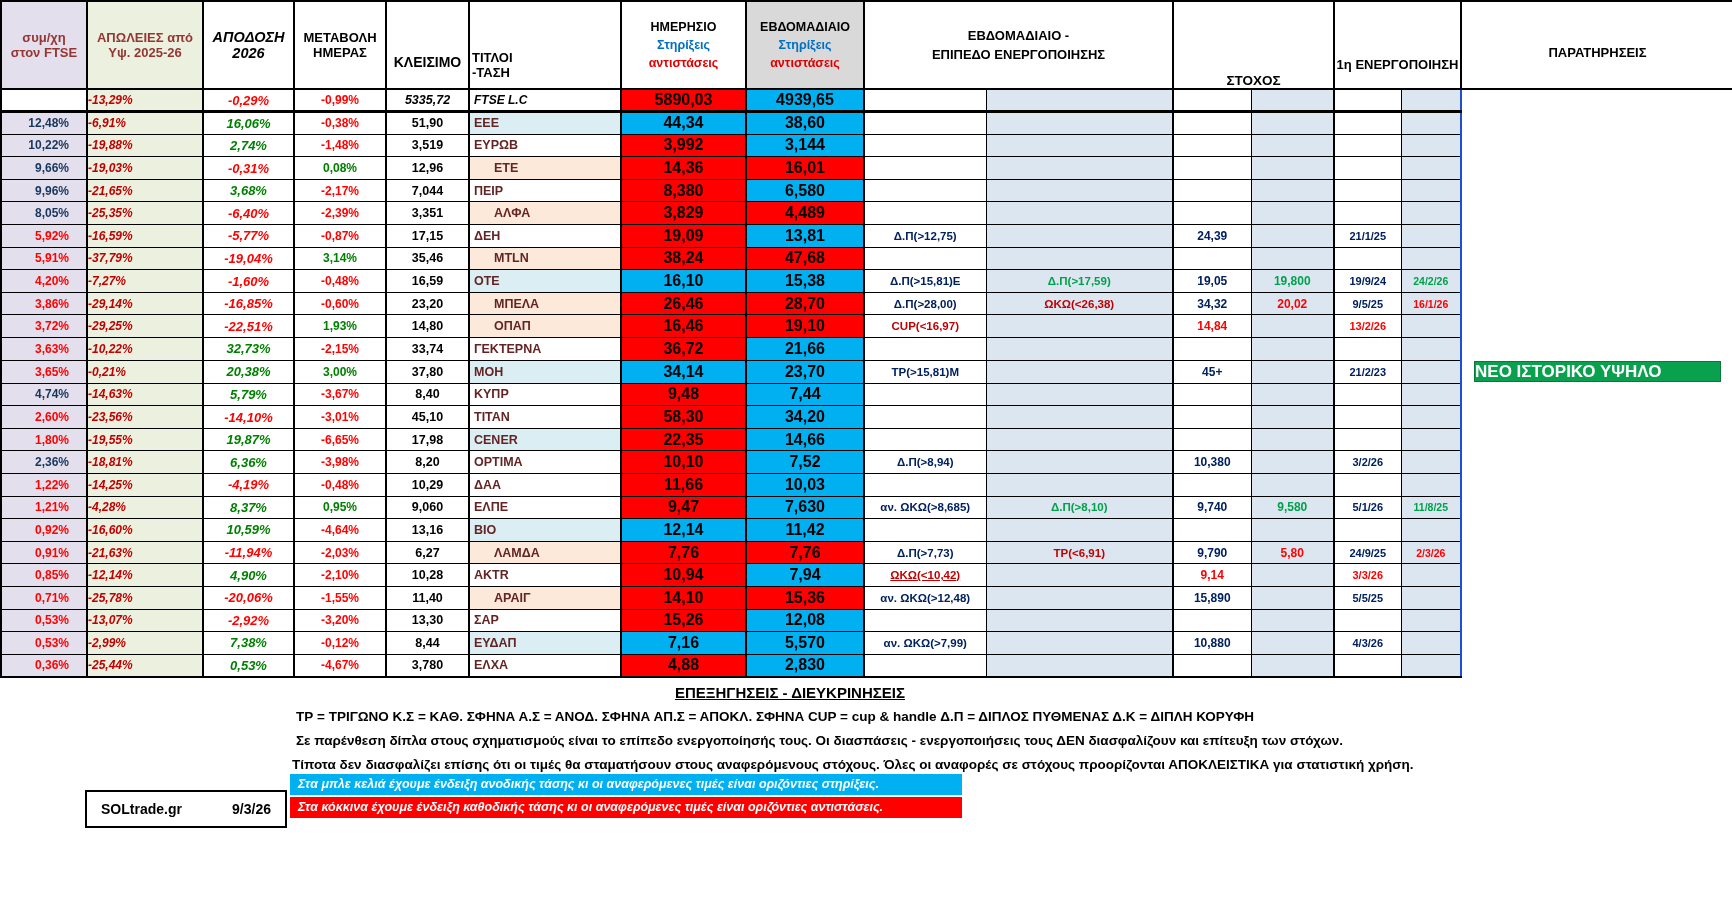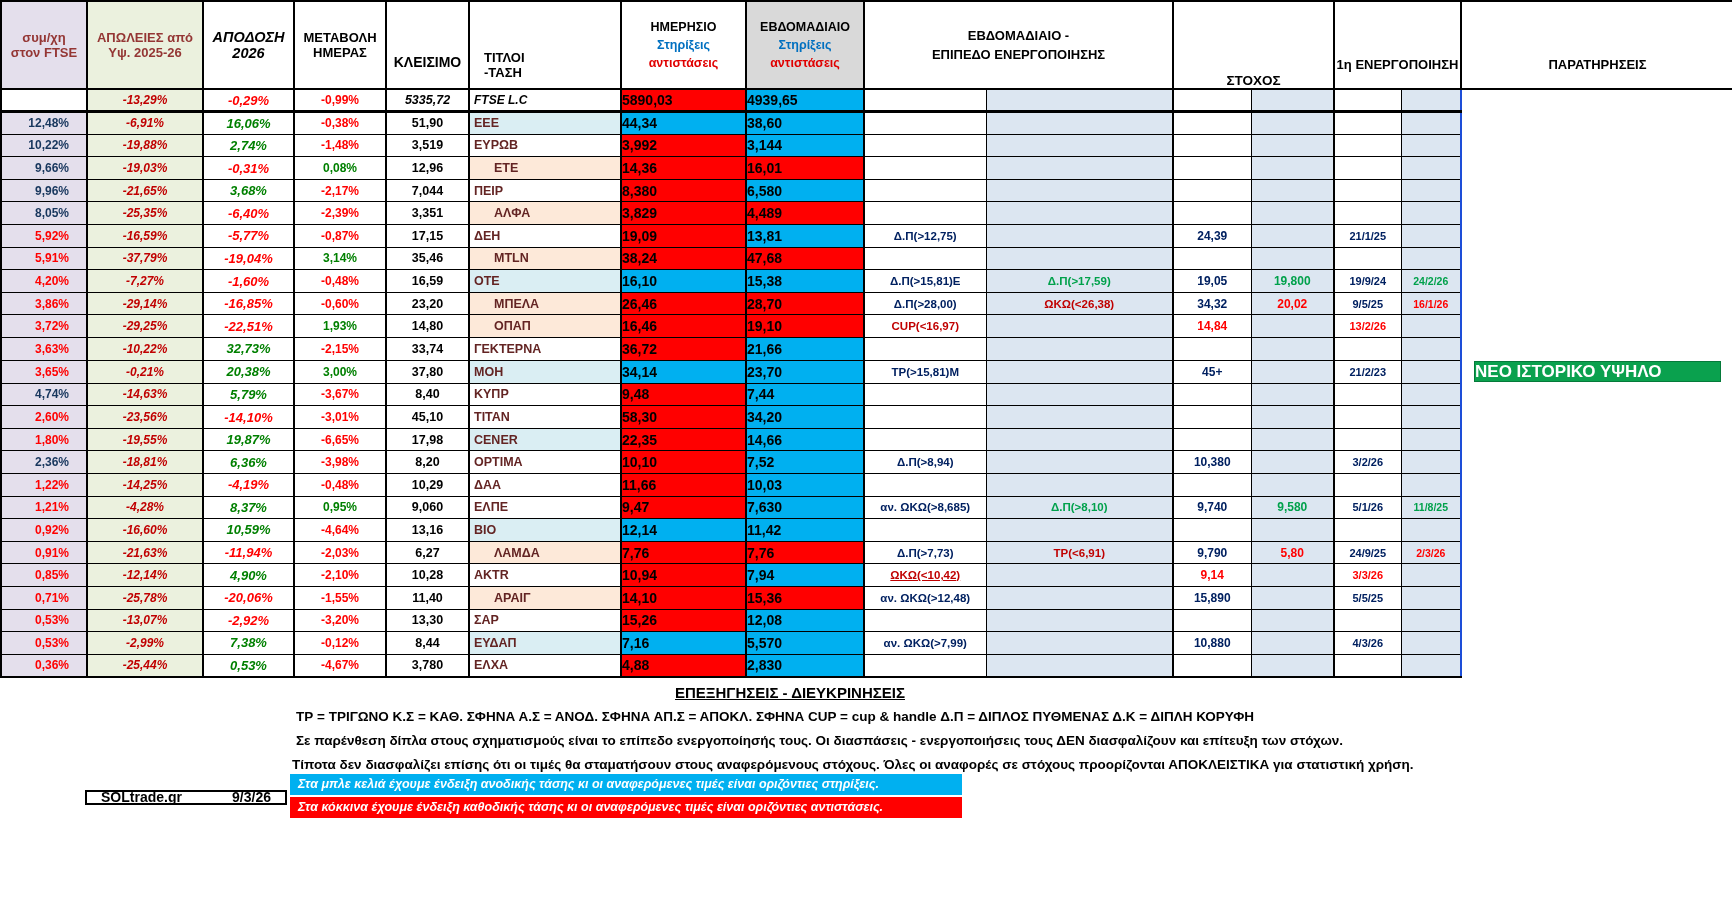--- a/index.html
+++ b/index.html
@@ -13,37 +13,37 @@
   tbody tr{height:22.6px;}
   th{font-weight:bold;border-top:2px solid #000;border-bottom:2px solid #000;text-align:center;}
   
   .bl2{border-left-width:2px !important;border-left-style:solid;border-left-color:#000;}
   
   .hA{background:#E4DFEC;color:#943634;font-size:13px;}
   .hB{background:#EBF1DE;color:#943634;font-size:13px;}
   .hC{font-style:italic;font-size:14.5px;}
   .hD{font-size:13px;}
   .hE{font-size:14px;vertical-align:bottom;padding-bottom:18px;}
-  .hF{font-size:13px;vertical-align:bottom;padding-bottom:8px;text-align:left;padding-left:14px;}
+  .hF{font-size:13px;vertical-align:bottom;padding-bottom:8px;text-align:left;padding-left:2px;}
   .hG{font-size:12.5px;line-height:1.45;}
   .hH{background:#D9D9D9;font-size:12.5px;line-height:1.45;}
   .hFORM{font-size:13px;line-height:1.5;}
   .hK{font-size:13.5px;vertical-align:bottom;}
   .hM{font-size:13px;vertical-align:bottom;padding-bottom:16px;}
-  .hO{font-size:13px;vertical-align:bottom;padding-bottom:16px;border-right:none;}
+  .hO{font-size:13px;vertical-align:bottom;padding-bottom:28px;border-right:none;}
   .sup-blue{color:#0070C0;}
   .sup-red{color:#E00000;}
   
   .cA{background:#E4DFEC;text-align:right;padding-right:17px;font-weight:bold;font-size:12px;}
-  .cB{background:#EBF1DE;text-align:center;font-weight:bold;font-style:italic;font-size:12px;color:#C00000;}
+  .cB{background:#EBF1DE;font-weight:bold;font-style:italic;font-size:12px;color:#C00000;}
   .cC{text-align:center;font-weight:bold;font-style:italic;font-size:13px;}
   .cD{text-align:center;font-weight:bold;font-size:12px;}
   .cE{text-align:center;font-weight:bold;font-size:12.5px;color:#000;}
   .cF{text-align:left;padding-left:4px;font-weight:bold;font-size:12.5px;color:#632423;}
-  .cG,.cH{text-align:left;font-weight:bold;font-size:14px;color:#000;margin-top:20px;}
+  .cG,.cH{text-align:center;font-weight:bold;font-size:16px;color:#000;margin-top:20px;}
   .cI{text-align:center;font-weight:bold;font-size:11.5px;color:#002060;}
   .cJ{background:#DCE6F1;text-align:center;font-weight:bold;font-size:11.5px;color:#002060;}
   .cK{text-align:center;font-weight:bold;font-size:12px;color:#002060;}
   .cL{background:#DCE6F1;text-align:center;font-weight:bold;font-size:12px;color:#002060;}
   .cM{text-align:center;font-weight:bold;font-size:11px;color:#002060;}
   .cN{background:#DCE6F1;text-align:center;font-weight:bold;font-size:10.5px;color:#002060;border-right:2px solid #1d4ed8;}
   .cO{border:none;background:#fff;}
   .fill-red{background:#FF0000;}
   .fill-blue{background:#00B0F0;}
   .tk-blue{background:#DAEEF3;}
@@ -70,21 +70,21 @@
   .exp-title{position:absolute;top:6px;left:0;width:1580px;text-align:center;
     font-weight:bold;font-size:15px;text-decoration:underline;color:#000;}
   .exp-line{position:absolute;left:296px;font-weight:bold;font-size:13.5px;color:#000;}
   .l1{top:31px;}
   .l2{top:55px;left:296px;}
   .l3{top:79px;left:292px;}
   .bar{position:absolute;left:290px;width:672px;height:21px;color:#fff;
     font-weight:bold;font-style:italic;font-size:12.5px;line-height:21px;padding-left:8px;box-sizing:border-box;}
   .blue-bar{top:96px;background:#00B0F0;}
   .red-bar{top:119px;background:#FF0000;}
-  .brand-box{position:absolute;top:112px;left:85px;width:202px;height:15px;border:2px solid #000;
+  .brand-box{position:absolute;top:112px;left:85px;width:202px;height:38px;border:2px solid #000;
     box-sizing:border-box;display:flex;align-items:center;justify-content:space-between;
     padding:0 14px;font-weight:bold;font-size:14px;color:#000;}
 </style>
 </head>
 <body>
 
 <table>
   <colgroup>
     <col style="width:86px">
       <col style="width:116px">

